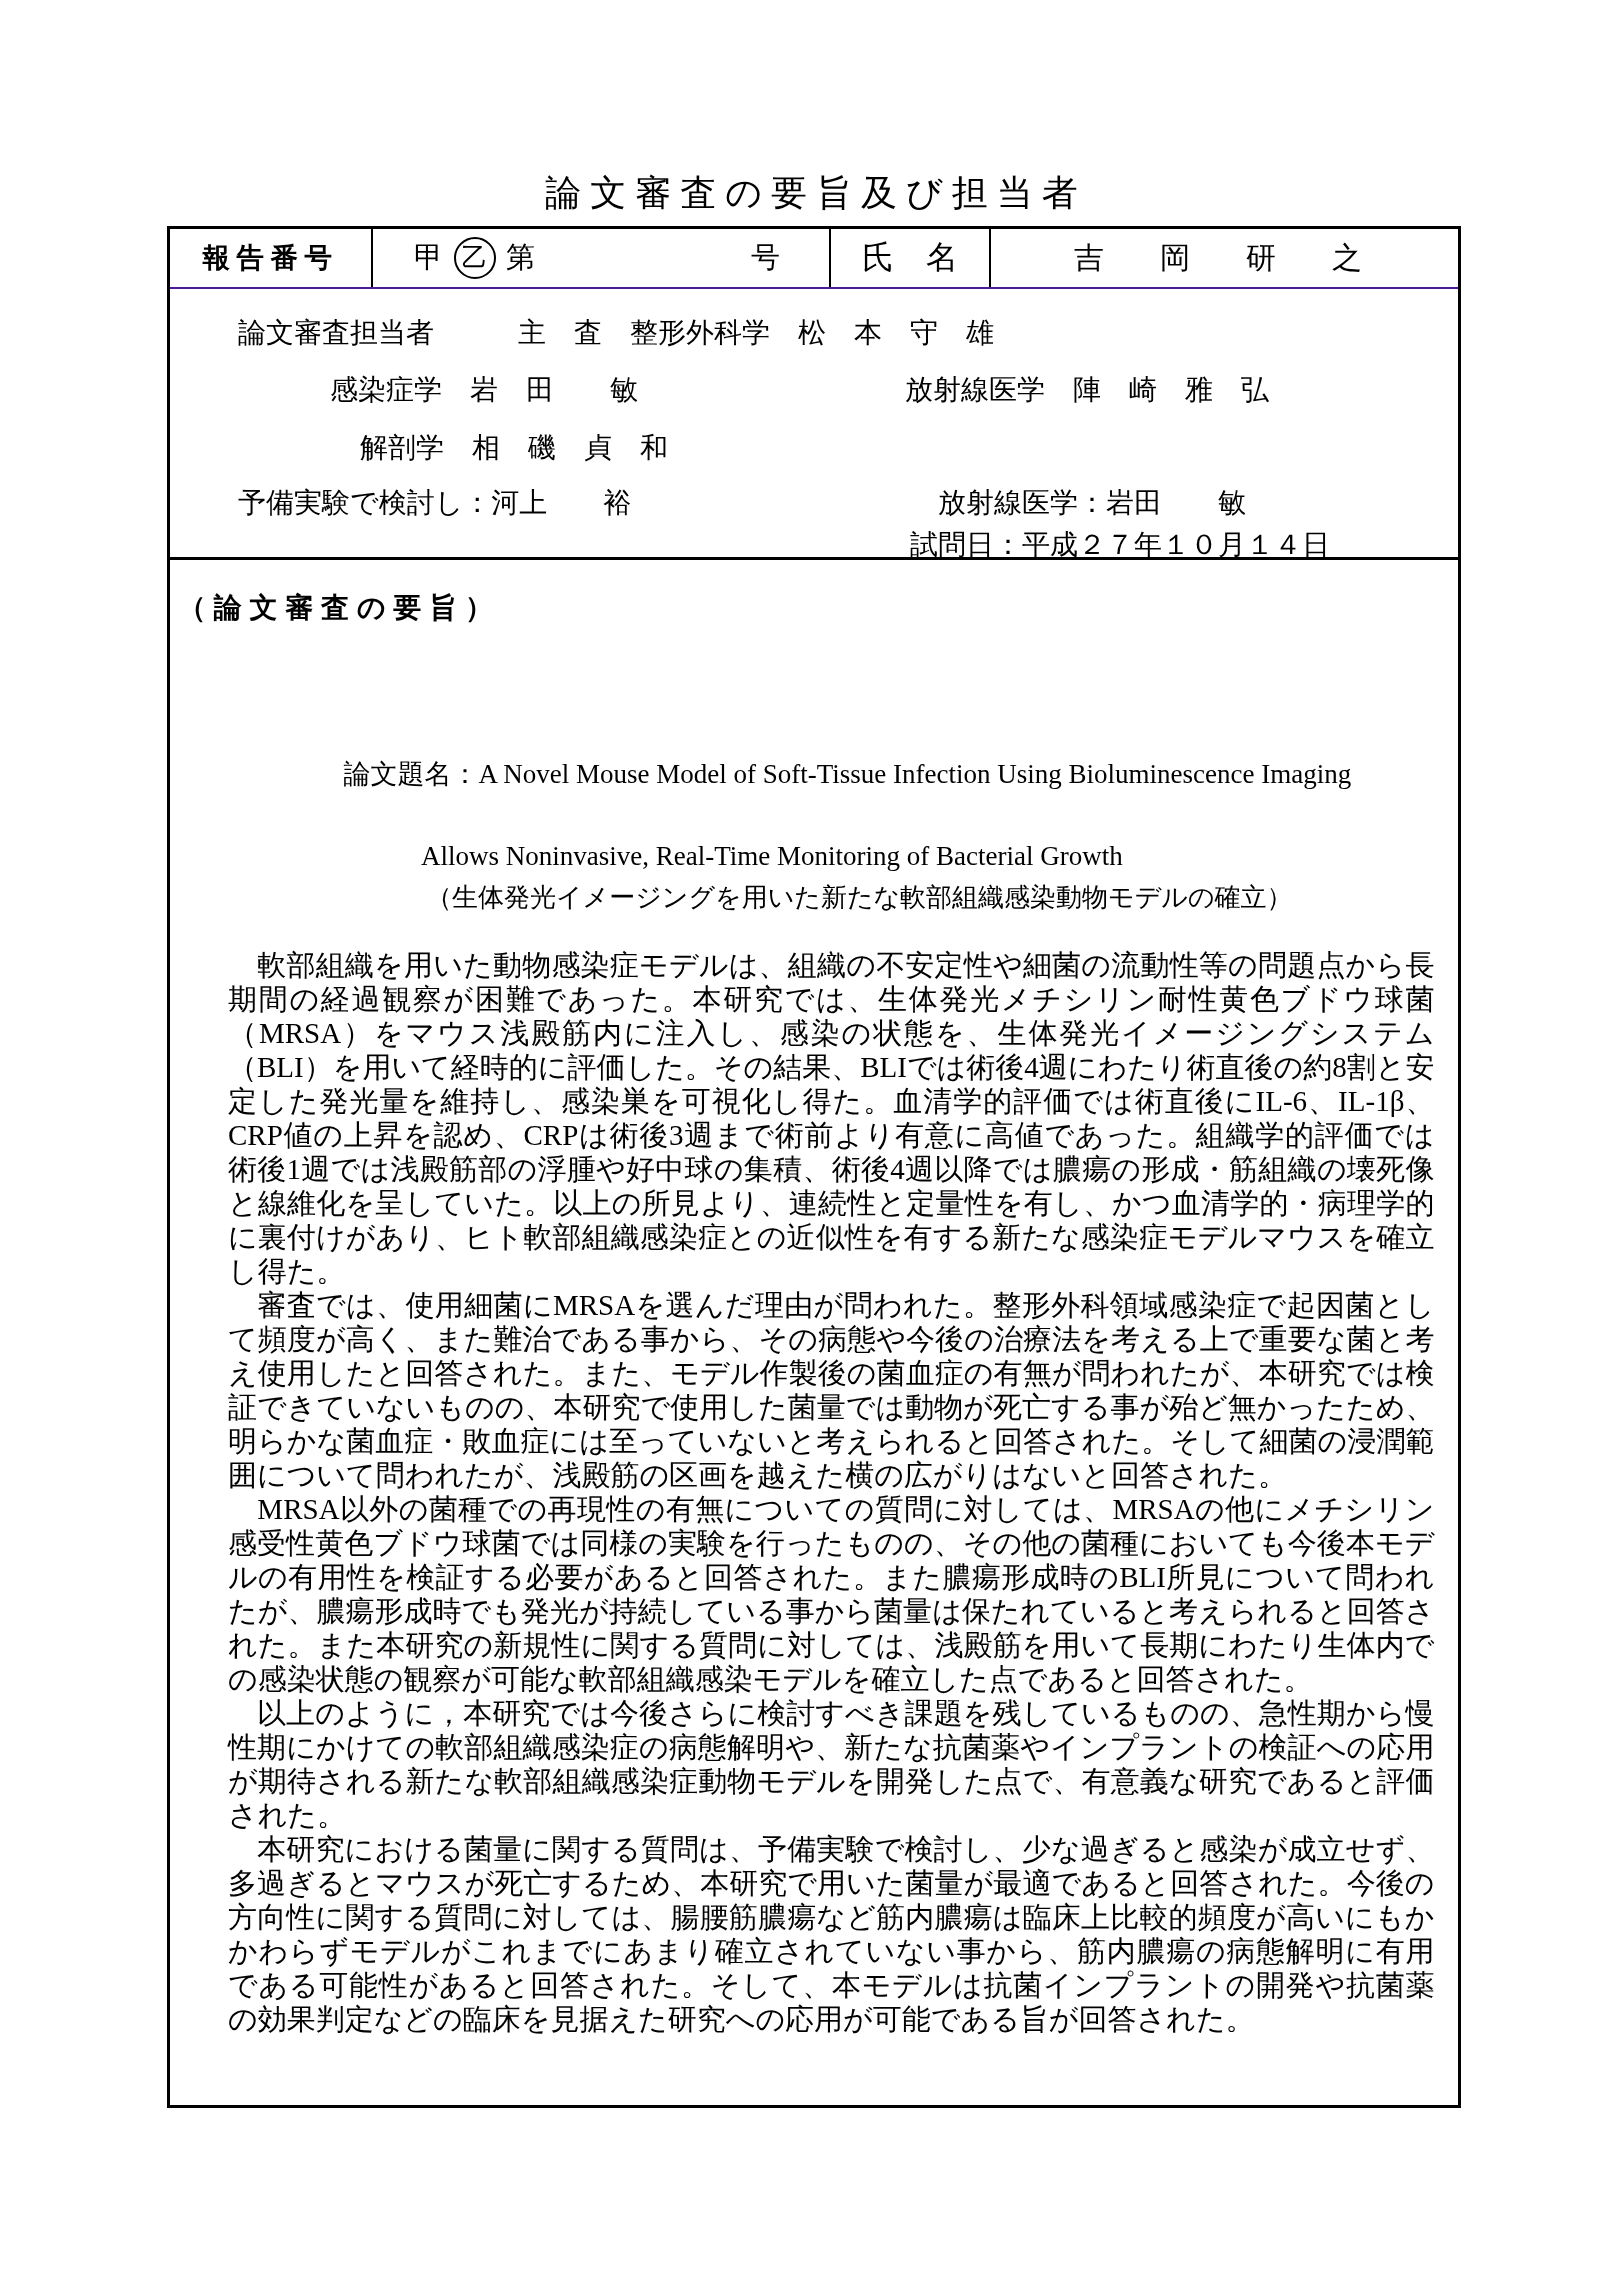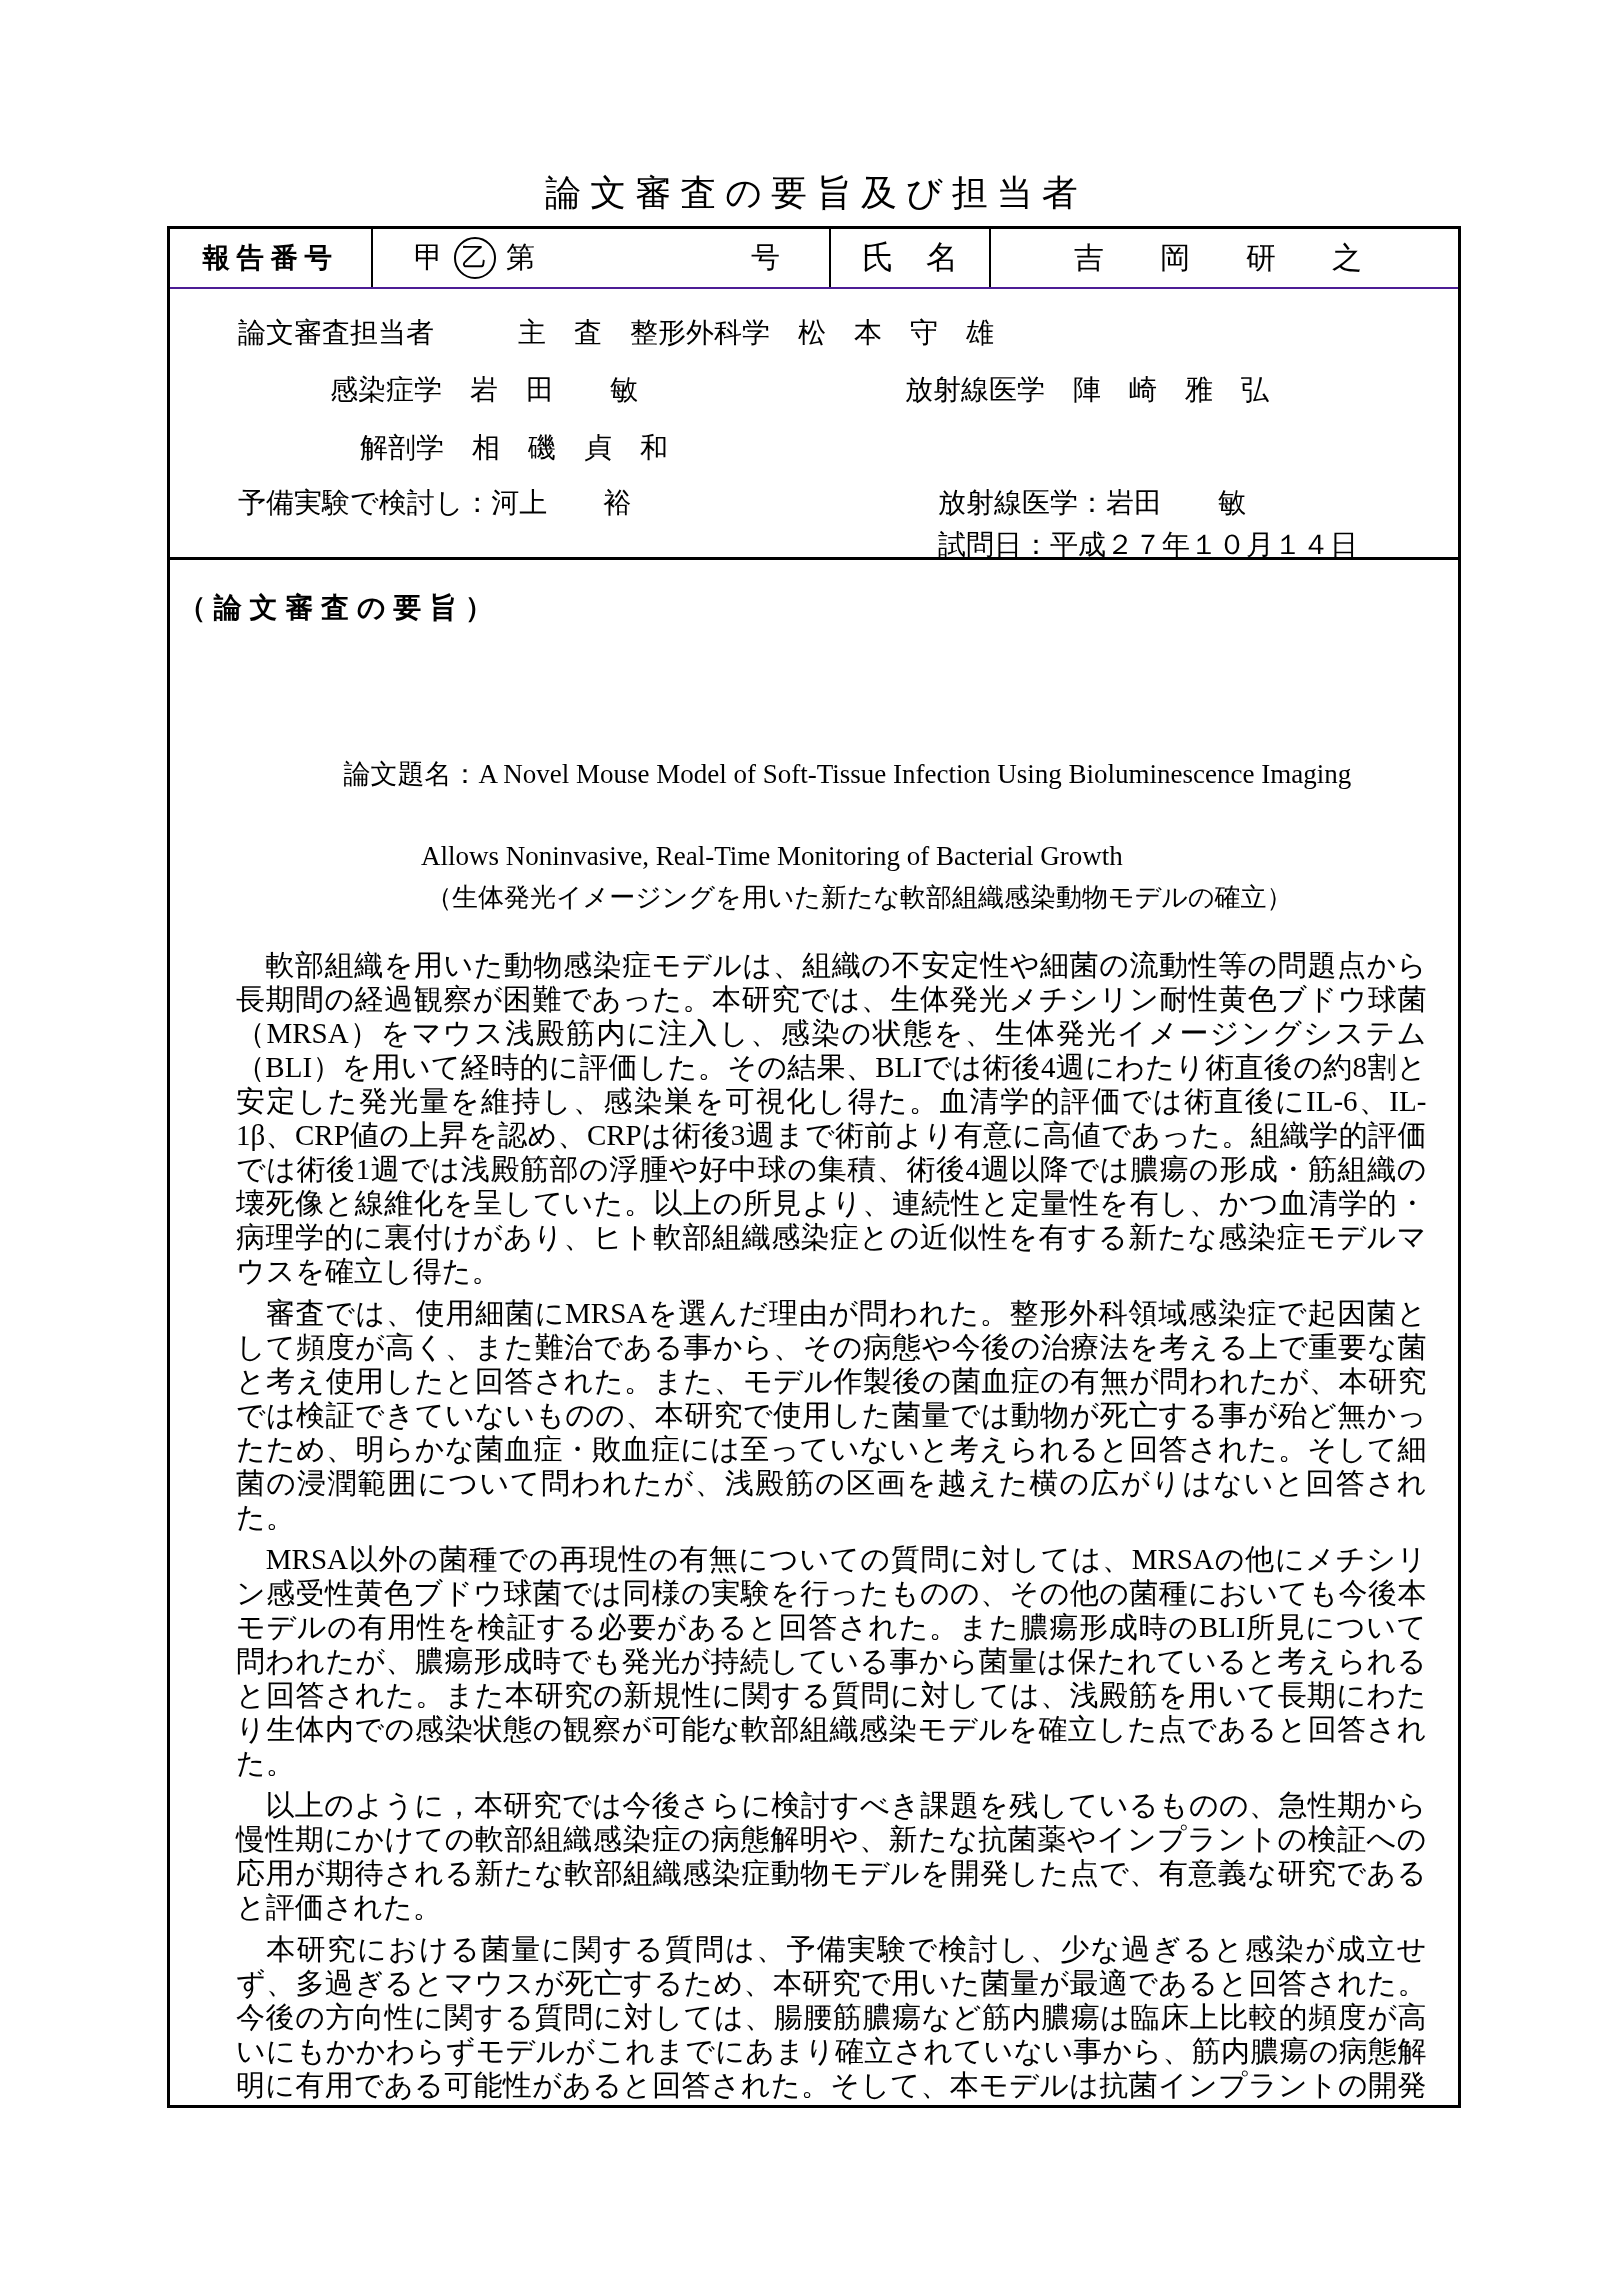--- a/index.html
+++ b/index.html
@@ -90,21 +90,21 @@
     box-sizing: content-box;
     font-size: 28px;
   }
   .row2 .abs { position: absolute; white-space: pre; }
   .ex-line1  { left: 68px;  top: 25px; }
   .ex-line2l { left: 160px;  top: 82px; }
   .ex-line2r { left: 735px; top: 82px; }
   .ex-line3  { left: 190px;  top: 140px; }
   .ex-line4l { left: 68px;  top: 195px; }
   .ex-line4r { left: 768px; top: 195px; }
-  .ex-date   { left: 768px; top: 237px; }
+  .ex-date   { left: 740px; top: 237px; }
   
   .body-sec {
     position: relative;
     height: 1541px;
     overflow: hidden;
   }
   .sec-heading {
     margin: 29px 0 0 8px;
     font-family: "Liberation Sans", "DejaVu Sans", sans-serif;
     font-weight: bold;
@@ -118,21 +118,21 @@
   }
   .tt-line1 { white-space: pre; }
   .tt-line2 { margin-left: 145px; white-space: pre; }
   .tt-line3 { margin-left: 150px; font-size: 26px; white-space: pre; }
   .paragraphs {
     margin: 30px 23.6px 0 58px;
     font-size: 29px;
     line-height: 34px;
     text-align: justify;
   }
-  .paragraphs p { margin: 8px; }
+  .paragraphs p { margin: 0; }
 </style>
 </head>
 <body>
 
 <div class="page">
 
   <div class="doc-title">論 文 審 査 の 要 旨 及 び 担 当 者</div>
 
   <div class="outer-box">
 

